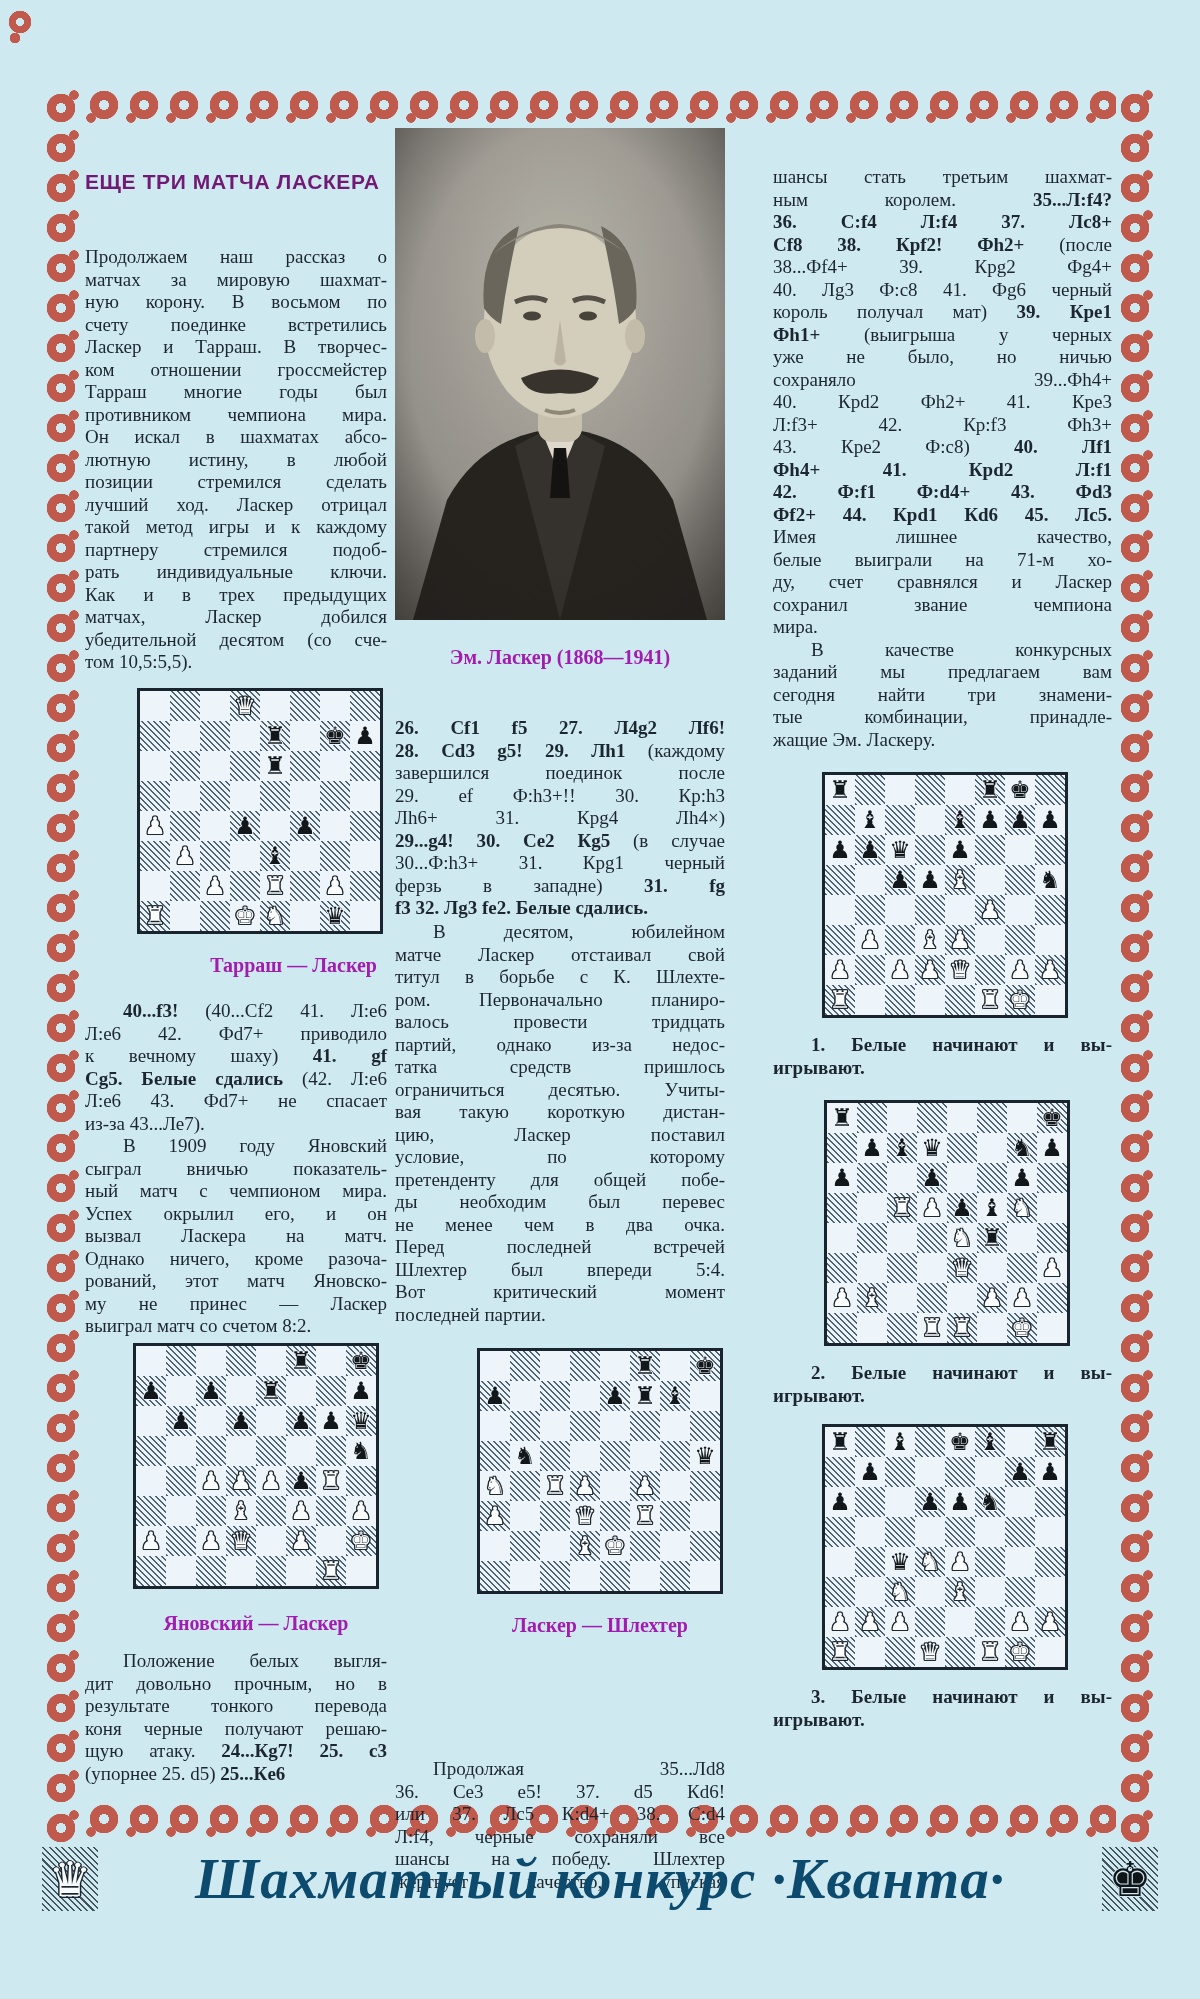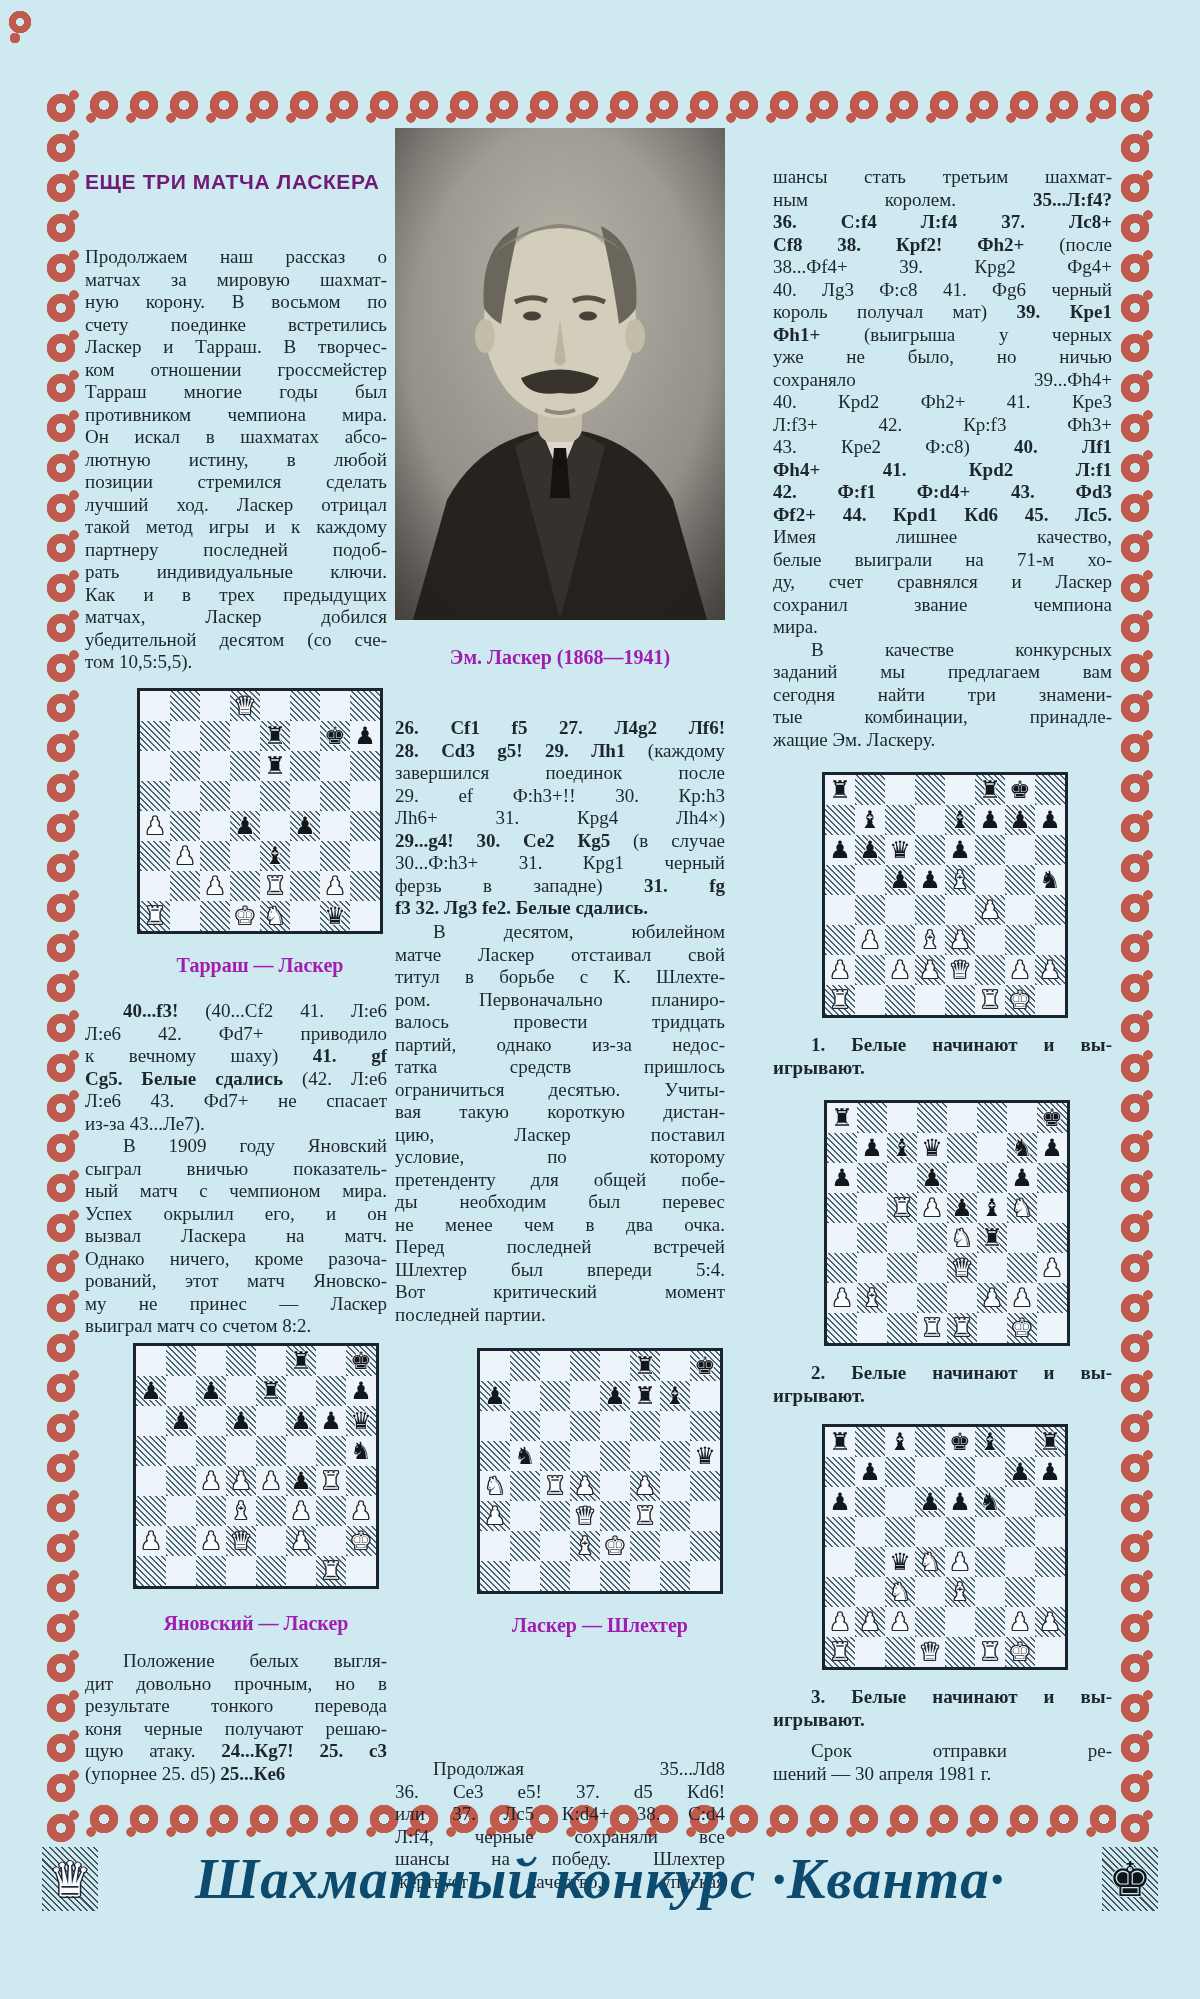--- a/index.html
+++ b/index.html
@@ -68,21 +68,21 @@
       <div class="ln"><span>счету поединке встретились</span></div>
       <div class="ln"><span>Ласкер и Тарраш. В творчес-</span></div>
       <div class="ln"><span>ком отношении гроссмейстер</span></div>
       <div class="ln"><span>Тарраш многие годы был</span></div>
       <div class="ln"><span>противником чемпиона мира.</span></div>
       <div class="ln"><span>Он искал в шахматах абсо-</span></div>
       <div class="ln"><span>лютную истину, в любой</span></div>
       <div class="ln"><span>позиции стремился сделать</span></div>
       <div class="ln"><span>лучший ход. Ласкер отрицал</span></div>
       <div class="ln"><span>такой метод игры и к каждому</span></div>
-      <div class="ln"><span>партнеру последней подоб-</span></div>
+      <div class="ln"><span>партнеру стремился подоб-</span></div>
       <div class="ln"><span>рать индивидуальные ключи.</span></div>
       <div class="ln"><span>Как и в трех предыдущих</span></div>
       <div class="ln"><span>матчах, Ласкер добился</span></div>
       <div class="ln"><span>убедительной десятом (со сче-</span></div>
       <div class="ln end"><span>том 10,5:5,5).</span></div>
     </div>
   <div class="board" style="left:137px;top:688px;">
       <div class="sq"></div>
       <div class="sq d"></div>
       <div class="sq"></div>
@@ -175,21 +175,21 @@
       </div>
       <div class="sq d">
         <span class="pc w">♞</span>
       </div>
       <div class="sq"></div>
       <div class="sq d">
         <span class="pc bk">♛</span>
       </div>
       <div class="sq"></div>
     </div>
-  <div class="bcap" style="left:137px;top:954px;width:246px;">Тарраш — Ласкер</div>
+  <div class="bcap" style="left:131px;top:954px;width:246px;text-align:right;">Тарраш — Ласкер</div>
   <div class="para" style="left:85px;top:992px;width:302px;margin-top:8px;">
       <div class="ln ind"><span class="b">40...f3! </span><span>(40...Сf2 41. Л:e6</span></div>
       <div class="ln"><span>Л:e6 42. Фd7+ приводило</span></div>
       <div class="ln"><span>к вечному шаху) </span><span class="b">41. gf</span></div>
       <div class="ln"><span class="b">Сg5. Белые сдались </span><span>(42. Л:e6</span></div>
       <div class="ln"><span>Л:e6 43. Фd7+ не спасает</span></div>
       <div class="ln end"><span>из-за 43...Лe7).</span></div>
       <div class="ln ind"><span>В 1909 году Яновский</span></div>
       <div class="ln"><span>сыграл вничью показатель-</span></div>
       <div class="ln"><span>ный матч с чемпионом мира.</span></div>
@@ -898,24 +898,20 @@
       </div>
       <div class="sq d">
         <span class="pc w">♚</span>
       </div>
       <div class="sq"></div>
     </div>
   <div class="para" style="left:773px;top:1686px;width:339px;">
       <div class="ln ind"><span class="b">3. Белые начинают и вы-</span></div>
       <div class="ln end"><span class="b">игрывают.</span></div>
     </div>
-  <div class="para" style="left:773px;top:1740px;width:339px;">
-      <div class="ln ind"><span>Срок отправки ре-</span></div>
-      <div class="ln end"><span>шений — 30 апреля 1981 г.</span></div>
-    </div>
 
   <div class="banner">
     <div class="bicon">
         <span class="iq">♛</span>
       </div>
     <div class="btxt">Шахматный конкурс ·Кванта·</div>
     <div class="bicon">
         <span class="ik">♚</span>
       </div>
   </div>

